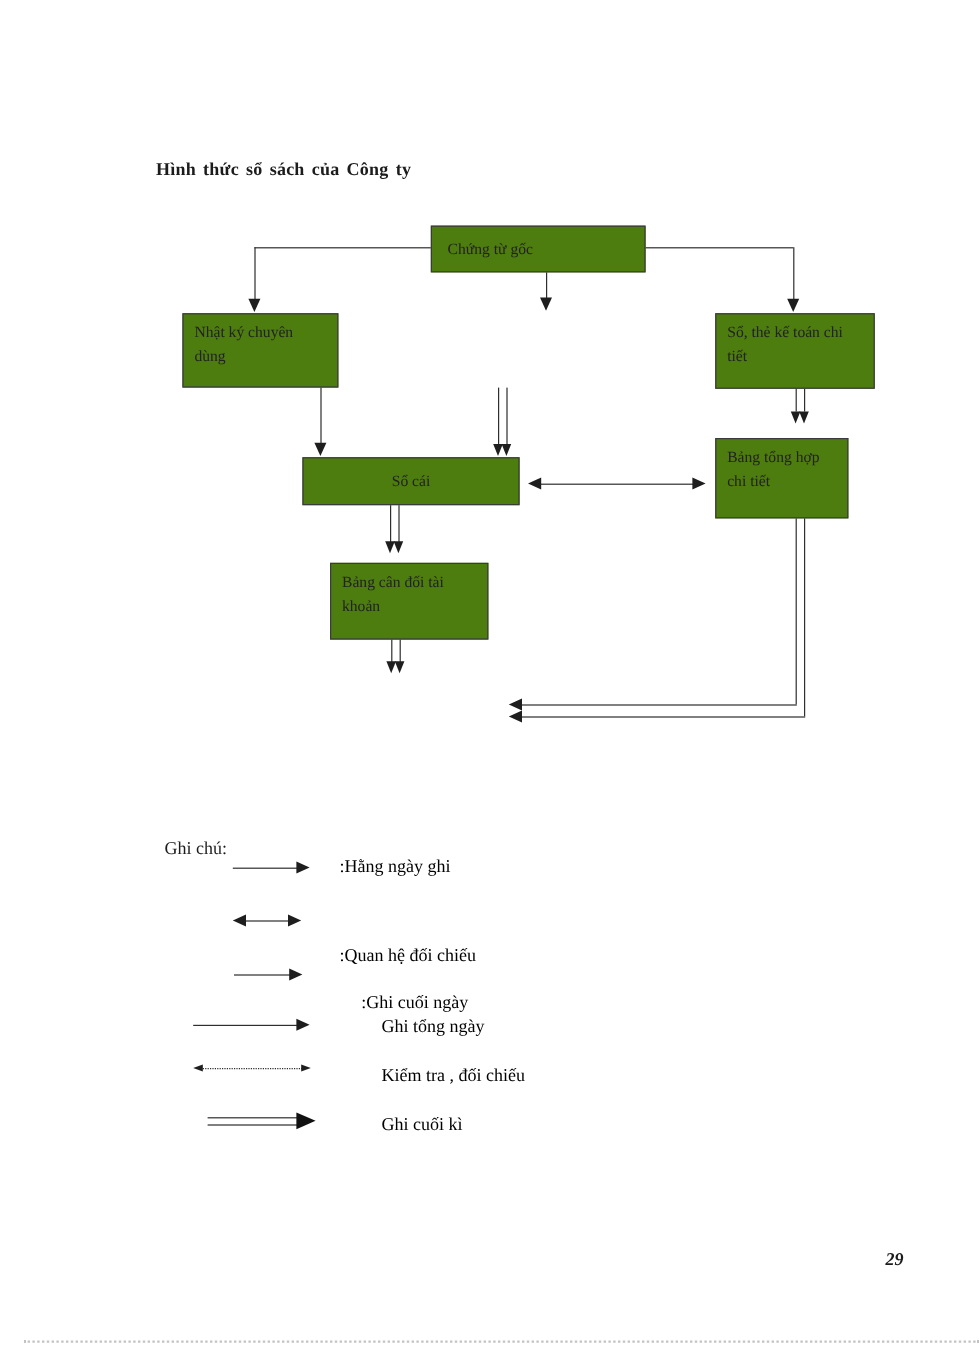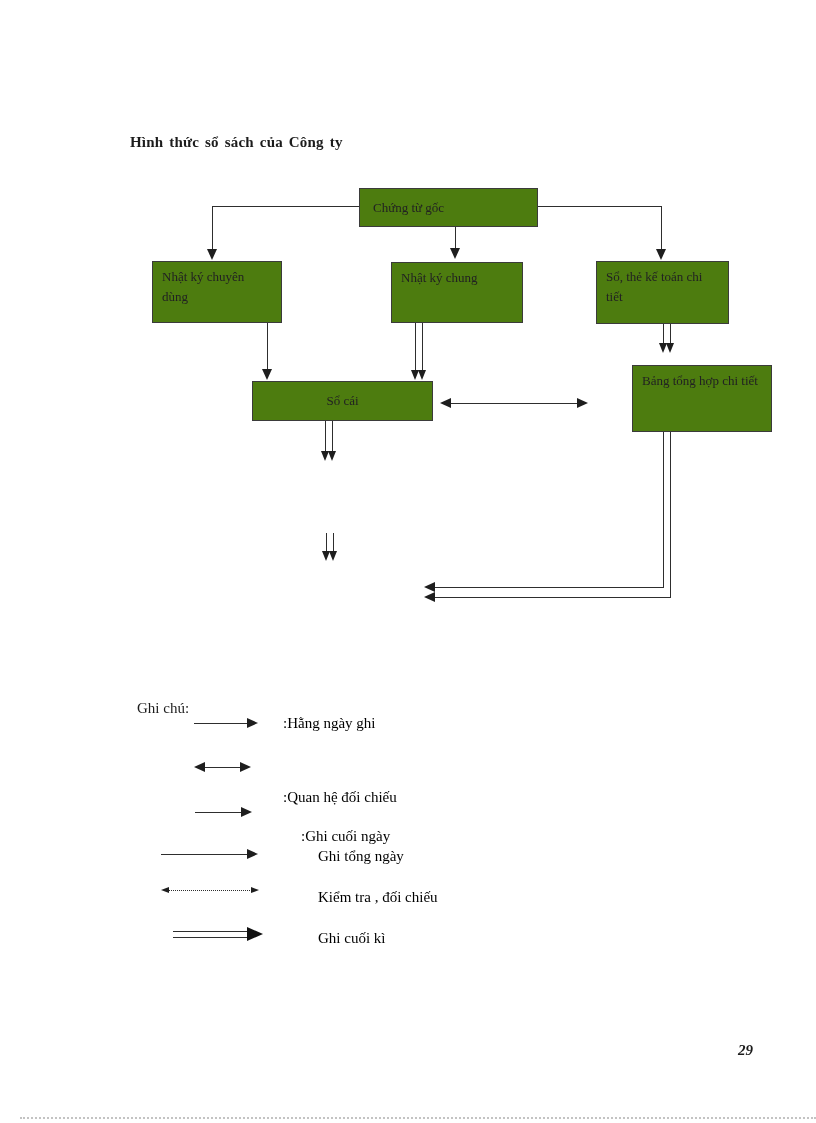--- a/index.html
+++ b/index.html
@@ -43,36 +43,36 @@
   <div class="abs title" style="left:130px; top:134px;">Hình thức sổ sách của Công ty</div>
 
   <div class="node vcenter" style="left:359px; top:188px; width:179px; height:39px;">
     <span class="lbl">Chứng từ gốc</span>
   </div>
 
   <div class="node" style="left:152px; top:261px; width:130px; height:62px;">
     <span class="lbl">Nhật ký chuyên dùng</span>
   </div>
 
-  <div class="node" style="left:391px; top:262px; width:132px; height:61px;">
-    <span class="lbl">Nhật ký chung</span>
-  </div>
 
   <div class="node" style="left:596px; top:261px; width:133px; height:63px;">
     <span class="lbl">Sổ, thẻ kế toán chi tiết</span>
   </div>
 
   <div class="node center" style="left:252px; top:381px; width:181px; height:40px;">
     <span class="lbl">Sổ cái</span>
   </div>
 
-  <div class="node" style="left:632px; top:365px; width:140px; height:67px;">
+  <div class="node" style="left:596px; top:365px; width:111px; height:67px;">
     <span class="lbl">Bảng tổng hợp chi tiết</span>
   </div>
 
+  <div class="node" style="left:275px; top:469px; width:132px; height:64px;">
+    <span class="lbl">Bảng cân đối tài khoản</span>
+  </div>
 
 
   <div class="hl" style="left:212px; top:206px; width:147px;"></div>
   <div class="vl" style="left:212px; top:206px; height:44px;"></div>
   <div class="ah ah-d" style="left:207px; top:249px;"></div>
 
   <div class="vl" style="left:455px; top:227px; height:22px;"></div>
   <div class="ah ah-d" style="left:450px; top:248px;"></div>
 
   <div class="hl" style="left:538px; top:206px; width:123px;"></div>

